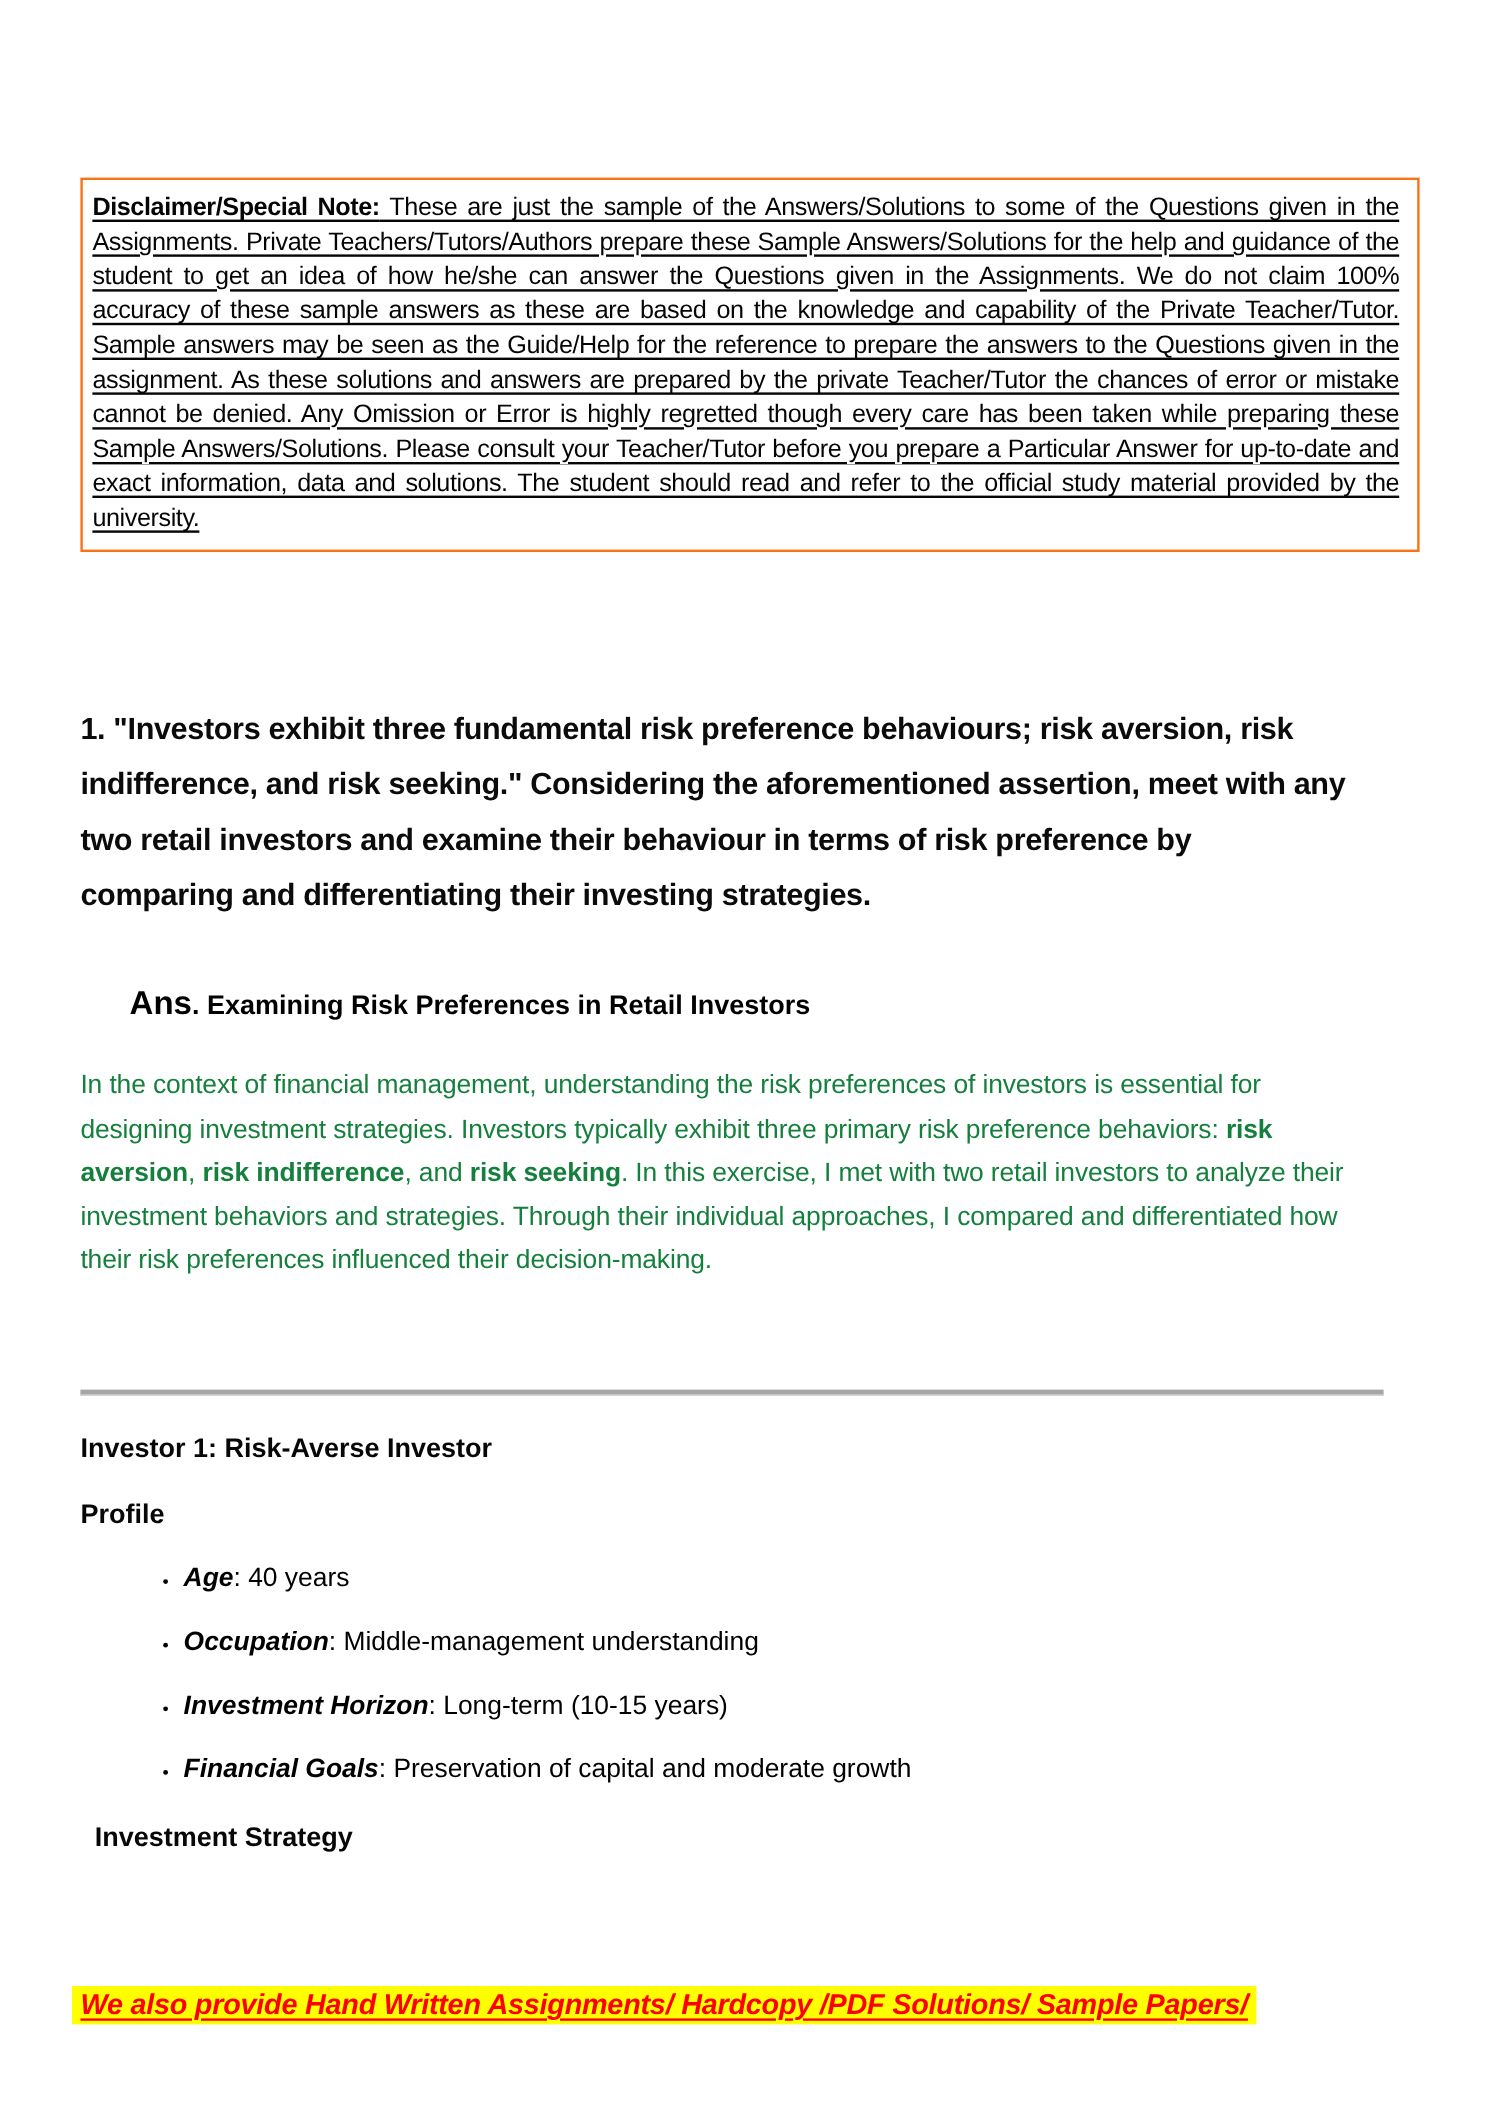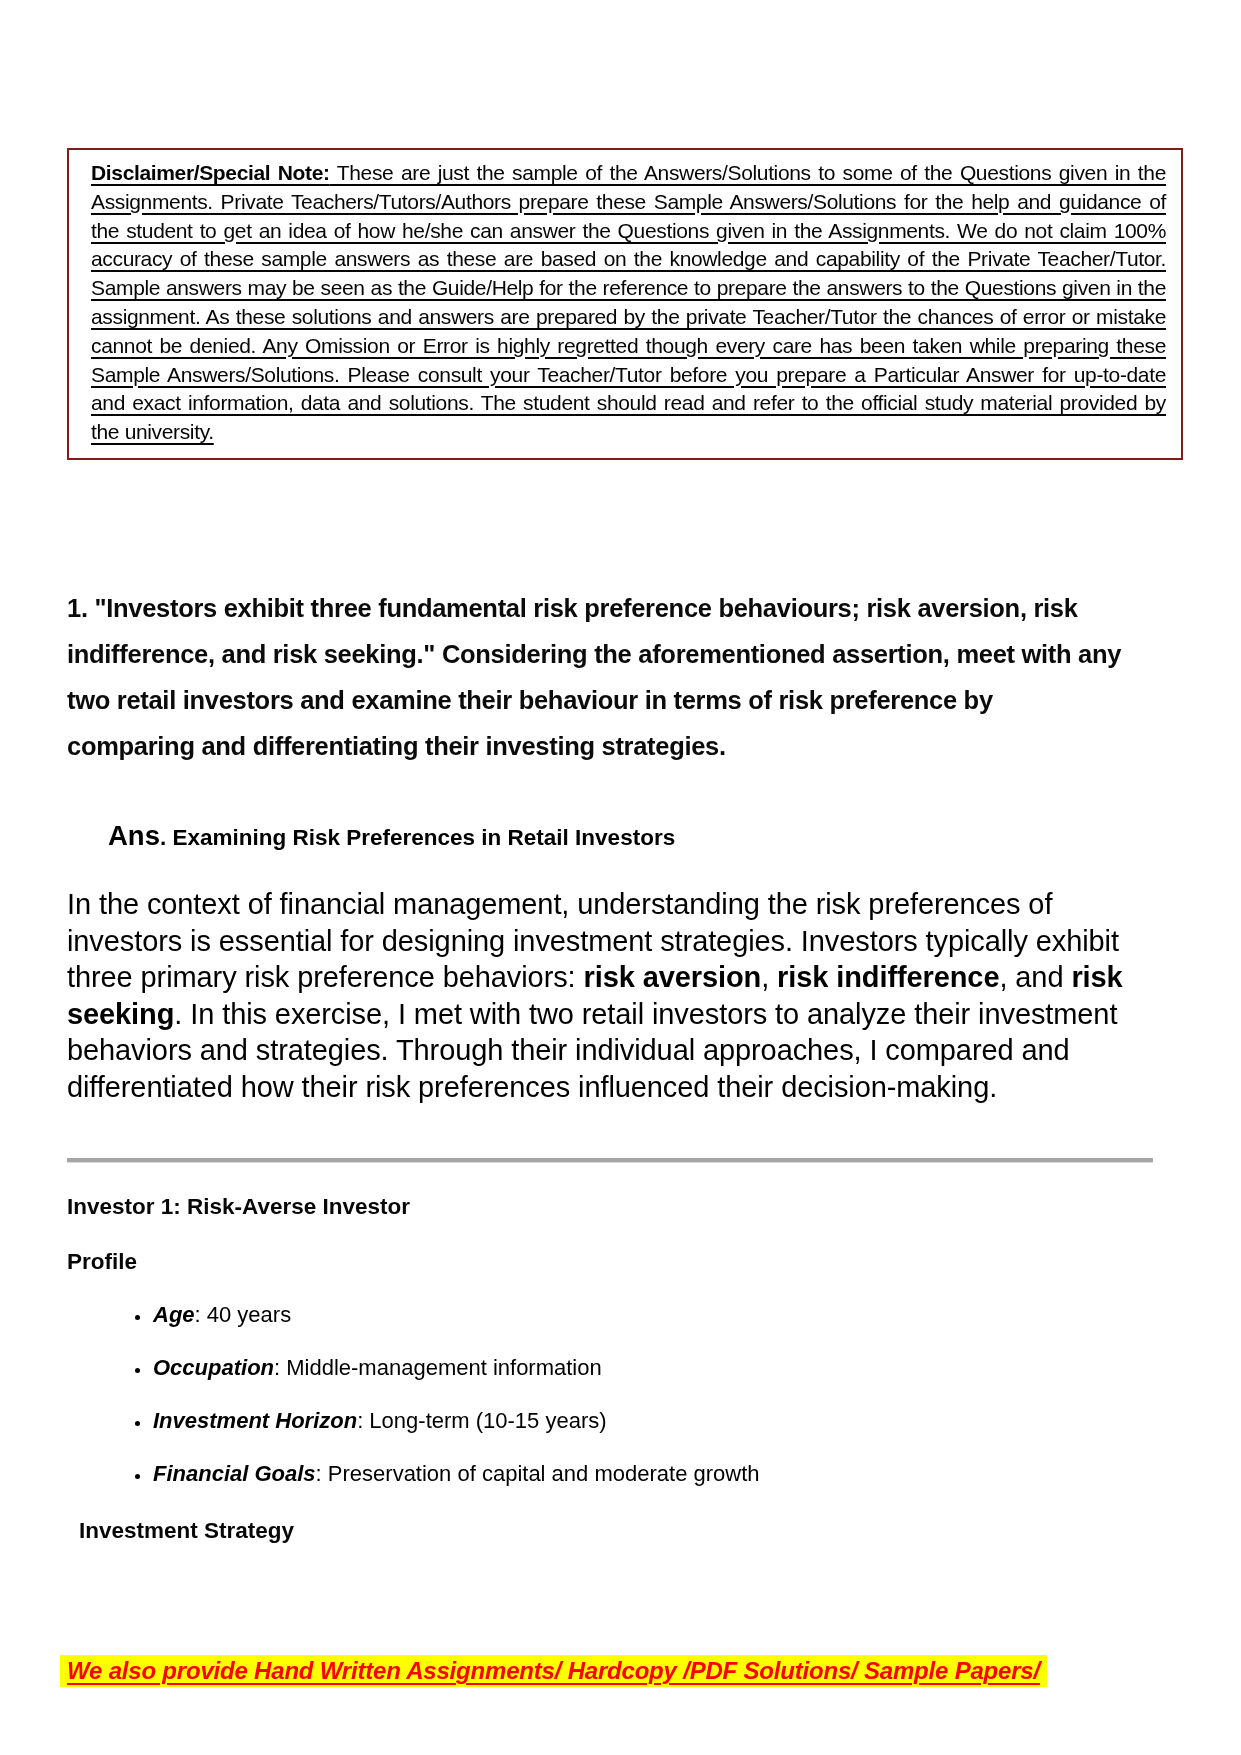--- a/index.html
+++ b/index.html
@@ -16,22 +16,22 @@
     color: #000000;
   }
   .abs { position: absolute; }
 
   
   .disclaimer-box {
     left: 67px;
     top: 148px;
     width: 1116px;
     box-sizing: border-box;
-    border: 2px solid #7f1d1d;
-    padding: 9px 15px 11px 22px;
+    border: 2px solid #f97316;
+    padding: 9px 15px 11px 8px;
     background: #ffffff;
   }
   .disclaimer-text {
     font-size: 21px;
     line-height: 28.8px;
     letter-spacing: -0.35px;
     text-align: justify;
     text-decoration: underline;
     text-decoration-thickness: 1.8px;
     text-underline-offset: 4px;
@@ -66,24 +66,24 @@
   .ans-title {
     font-size: 22.5px;
     font-weight: bold;
   }
 
   
   .intro-paragraph {
     left: 67px;
     top: 886px;
     width: 1078px;
-    font-size: 29px;
+    font-size: 22px;
     line-height: 36.5px;
     letter-spacing: -0.1px;
-    color: #000000;
+    color: #15803d;
   }
   .intro-paragraph .b { font-weight: bold; }
 
   
   .section-divider {
     left: 67px;
     top: 1158px;
     width: 1086px;
     height: 4px;
     background: #a6a6a6;
@@ -170,21 +170,21 @@
 
 <div class="abs sub-heading investor1-heading">Investor 1: Risk-Averse Investor</div>
 
 <div class="abs sub-heading profile-heading">Profile</div>
 
 <ul class="abs profile-list">
   <li>
     <span class="item-label">Age</span><span>: 40 years</span>
   </li>
   <li>
-    <span class="item-label">Occupation</span><span>: Middle-management information</span>
+    <span class="item-label">Occupation</span><span>: Middle-management understanding</span>
   </li>
   <li>
     <span class="item-label">Investment Horizon</span><span>: Long-term (10-15 years)</span>
   </li>
   <li>
     <span class="item-label">Financial Goals</span><span>: Preservation of capital and moderate growth</span>
   </li>
 </ul>
 
 <div class="abs sub-heading strategy-heading">Investment Strategy</div>

